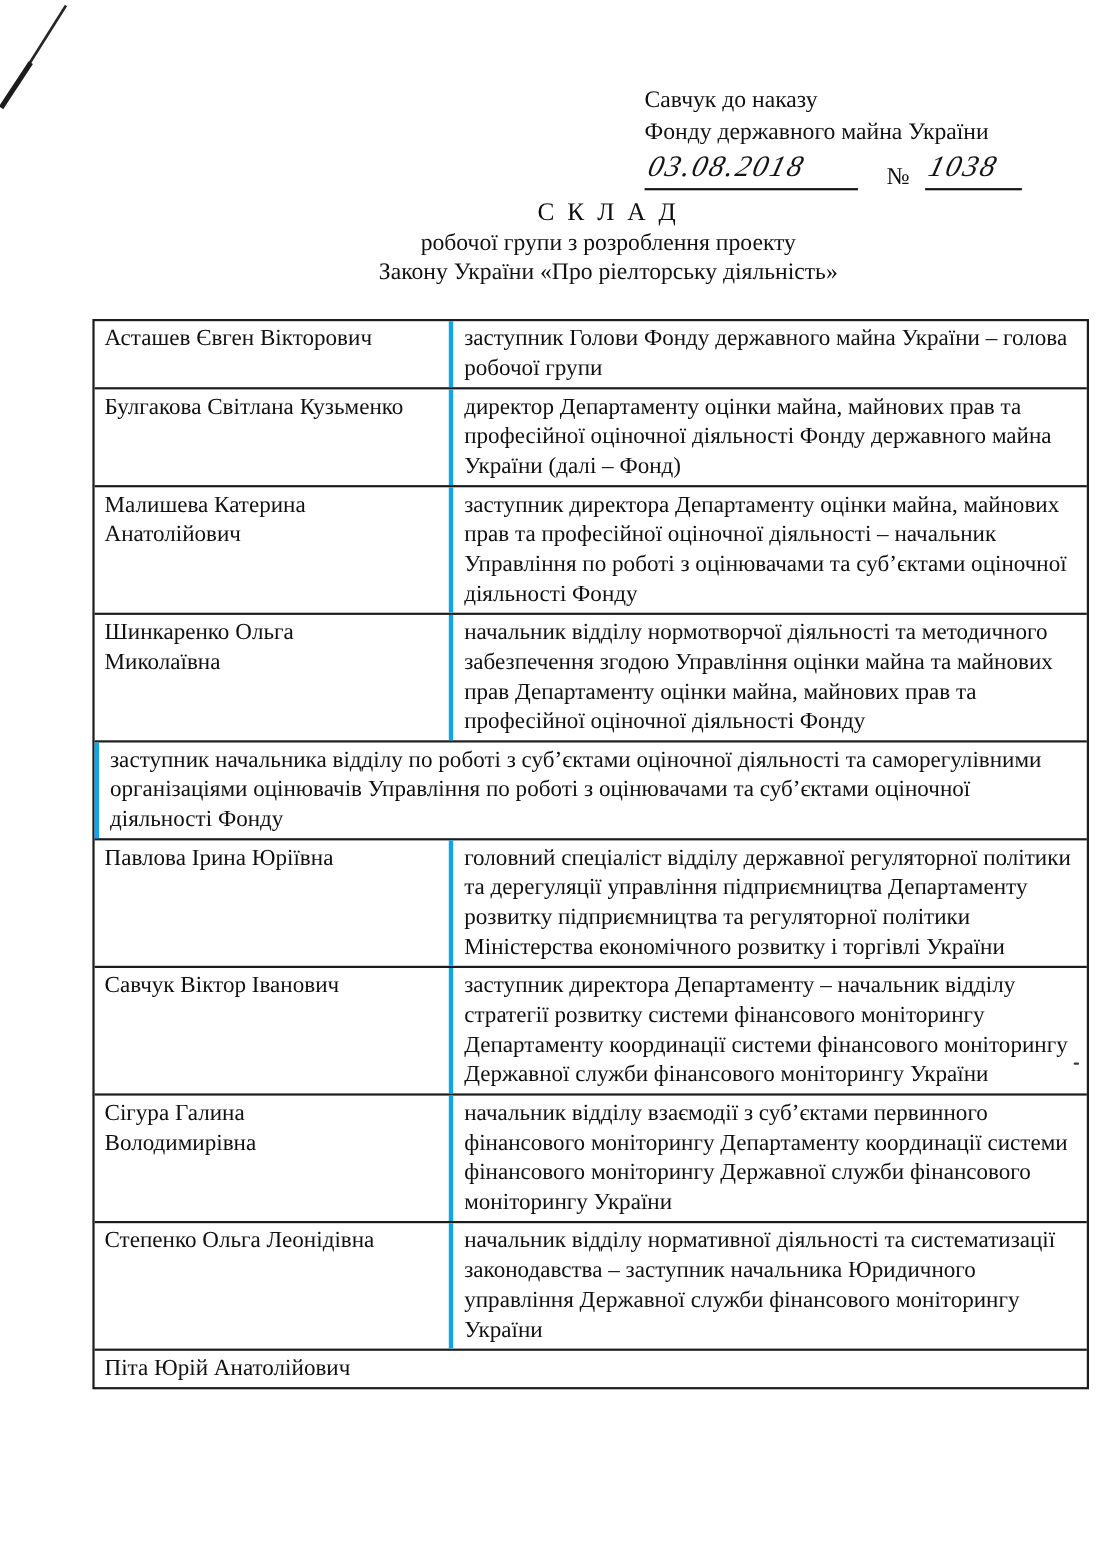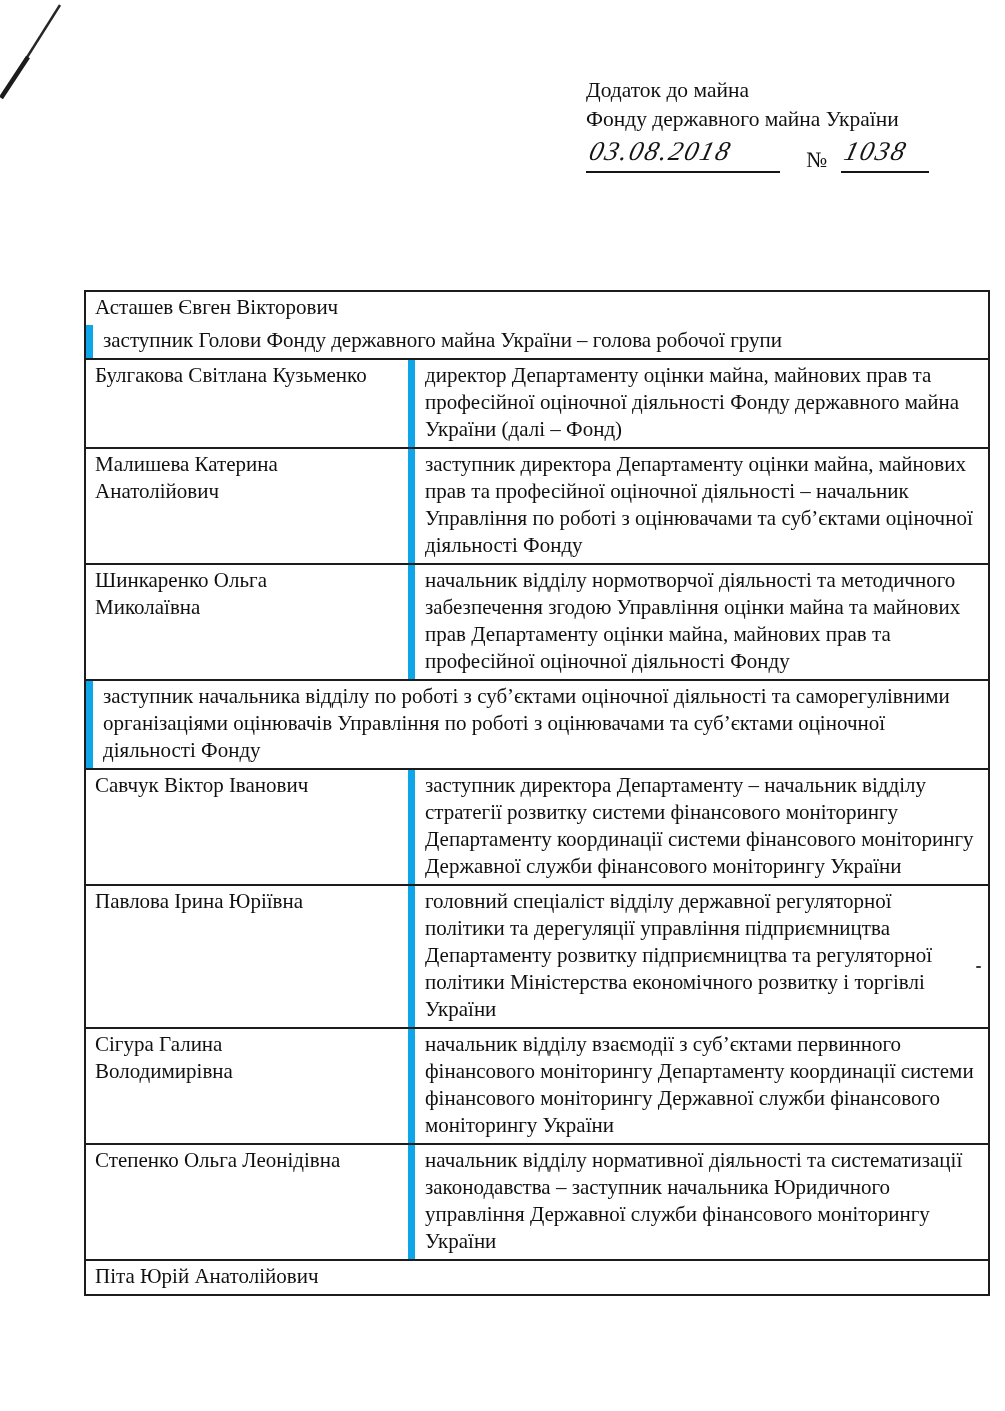--- a/index.html
+++ b/index.html
@@ -65,30 +65,30 @@
   
   .members-table {
     position: absolute;
     left: 84px; top: 290px; width: 906px;
     border: 2px solid #1c1c1c;
     box-sizing: border-box;
     font-size: 21px;
     line-height: 27px;
   }
   .t-row { display: flex; border-top: 2px solid #1c1c1c; }
-  .t-row:first-child { border-top: none; flex-direction: column; }
+  .t-row:first-child { border-top: none; }
   .t-cell { box-sizing: border-box; }
   .t-cell.name {
     width: 322px;
     padding: 2px 8px 4px 9px;
     white-space: pre-line;
   }
   .t-cell.pos {
     flex: 1;
-    border-left: 7px solid #0ea5e9;
+    border-left: 4px solid #0ea5e9;
     padding: 2px 14px 4px 10px;
   }
 
   
   .ink-speck {
     position: absolute;
     left: 976px; top: 966px;
     width: 5px; height: 2px;
     background: #3a3a3a;
     border-radius: 1px;
@@ -98,29 +98,34 @@
 <body>
 
 <div class="page">
 
   <svg class="pen-stroke" width="80" height="110" viewBox="0 0 80 110" aria-hidden="true">
     <line x1="2" y1="97" x2="60" y2="5" stroke="#262626" stroke-width="2.4"></line>
     <line x1="1" y1="98" x2="28" y2="57" stroke="#1c1c1c" stroke-width="4.6"></line>
   </svg>
 
   <div class="header-block">
-    <div>Додаток до майна</div>
+    <div>Савчук до наказу</div>
     <div>Фонду державного майна України</div>
     <div class="hand-row">
       <span class="underlined date-slot"><span class="hand">03.08.2018</span></span>
       <span class="no-sign">№</span>
       <span class="underlined num-slot"><span class="hand">1038</span></span>
     </div>
   </div>
 
+  <div class="title-block">
+    <div class="title-main">С К Л А Д</div>
+    <div class="title-sub">робочої групи з розроблення проекту</div>
+    <div class="title-sub">Закону України «Про ріелторську діяльність»</div>
+  </div>
 
   <div class="members-table" id="members-table">
   <div class="t-row">
     <div class="t-cell name">Асташев Євген Вікторович</div>
     <div class="t-cell pos">заступник Голови Фонду державного майна України – голова робочої групи</div>
   </div>
 
   <div class="t-row">
     <div class="t-cell name">Булгакова Світлана Кузьменко</div>
     <div class="t-cell pos">директор Департаменту оцінки майна, майнових прав та професійної оціночної діяльності Фонду державного майна України (далі – Фонд)</div>
@@ -136,27 +141,27 @@
     <div class="t-cell name">Шинкаренко Ольга
 Миколаївна</div>
     <div class="t-cell pos">начальник відділу нормотворчої діяльності та методичного забезпечення згодою Управління оцінки майна та майнових прав Департаменту оцінки майна, майнових прав та професійної оціночної діяльності Фонду</div>
   </div>
 
   <div class="t-row">
     <div class="t-cell pos">заступник начальника відділу по роботі з суб’єктами оціночної діяльності та саморегулівними організаціями оцінювачів Управління по роботі з оцінювачами та суб’єктами оціночної діяльності Фонду</div>
   </div>
 
   <div class="t-row">
-    <div class="t-cell name">Савчук Віктор Іванович</div>
-    <div class="t-cell pos">заступник директора Департаменту – начальник відділу стратегії розвитку системи фінансового моніторингу Департаменту координації системи фінансового моніторингу Державної служби фінансового моніторингу України</div>
+    <div class="t-cell name">Павлова Ірина Юріївна</div>
+    <div class="t-cell pos">головний спеціаліст відділу державної регуляторної політики та дерегуляції управління підприємництва Департаменту розвитку підприємництва та регуляторної політики Міністерства економічного розвитку і торгівлі України</div>
   </div>
 
   <div class="t-row">
-    <div class="t-cell name">Павлова Ірина Юріївна</div>
-    <div class="t-cell pos">головний спеціаліст відділу державної регуляторної політики та дерегуляції управління підприємництва Департаменту розвитку підприємництва та регуляторної політики Міністерства економічного розвитку і торгівлі України</div>
+    <div class="t-cell name">Савчук Віктор Іванович</div>
+    <div class="t-cell pos">заступник директора Департаменту – начальник відділу стратегії розвитку системи фінансового моніторингу Департаменту координації системи фінансового моніторингу Державної служби фінансового моніторингу України</div>
   </div>
 
   <div class="t-row">
     <div class="t-cell name">Сігура Галина
 Володимирівна</div>
     <div class="t-cell pos">начальник відділу взаємодії з суб’єктами первинного фінансового моніторингу Департаменту координації системи фінансового моніторингу Державної служби фінансового моніторингу України</div>
   </div>
 
   <div class="t-row">
     <div class="t-cell name">Степенко Ольга Леонідівна</div>

